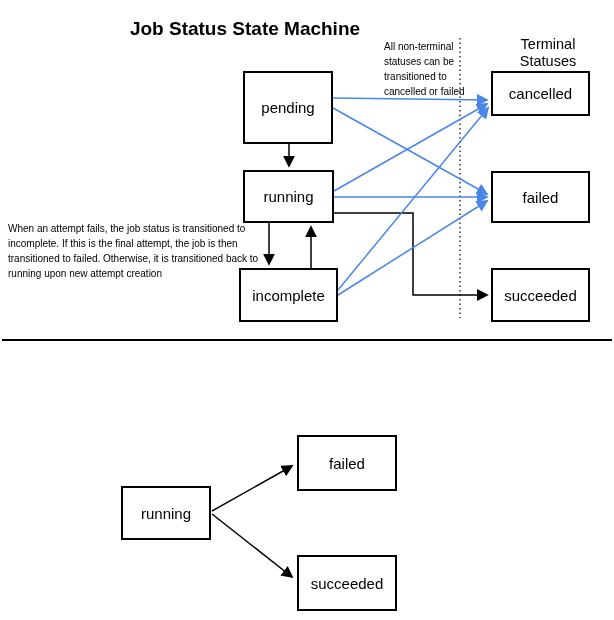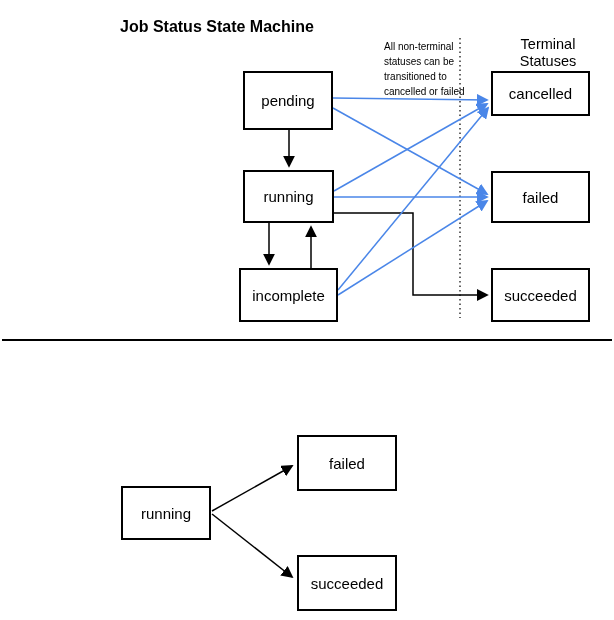--- a/index.html
+++ b/index.html
@@ -25,22 +25,23 @@
     display: flex;
     align-items: center;
     justify-content: center;
     font-size: 15px;
     color: #000000;
     z-index: 2;
   }
   .diagram-title {
     position: absolute;
     font-weight: bold;
-    font-size: 16px;
+    font-size: 19px;
     color: #000000;
+    text-align: center;
     z-index: 3;
   }
   .column-heading {
     position: absolute;
     font-size: 14.5px;
     color: #000000;
     text-align: center;
     line-height: 17px;
     z-index: 3;
   }
@@ -86,22 +87,23 @@
     <path d="M212,511 L292,466" stroke="#000000" stroke-width="1.5" fill="none" marker-end="url(#arrow-black)"></path>
     <path d="M212,514 L292,577" stroke="#000000" stroke-width="1.5" fill="none" marker-end="url(#arrow-black)"></path>
   </svg>
 
   <div class="diagram-title" style="left:120px; top:18px; width:250px;">Job Status State Machine</div>
 
   <div class="column-heading" style="left:503px; top:11px; width:90px;margin-top:25px;">Terminal Statuses</div>
 
   <div class="note" style="left:360px; top:39px; width:102px;margin-left:24px;">All non-terminal statuses can be transitioned to cancelled or failed</div>
 
+  <div class="note" style="left:8px; top:221px; width:270px;">When an attempt fails, the job status is transitioned to incomplete. If this is the final attempt, the job is then transitioned to failed. Otherwise, it is transitioned back to running upon new attempt creation</div>
 
-  <div class="state-box" style="left:243px; top:71px; width:90px; height:59px;">
+  <div class="state-box" style="left:243px; top:71px; width:90px; height:73px;">
     <span>pending</span>
   </div>
 
   <div class="state-box" style="left:243px; top:170px; width:91px; height:53px;">
     <span>running</span>
   </div>
 
   <div class="state-box" style="left:239px; top:268px; width:99px; height:54px;">
     <span>incomplete</span>
   </div>

